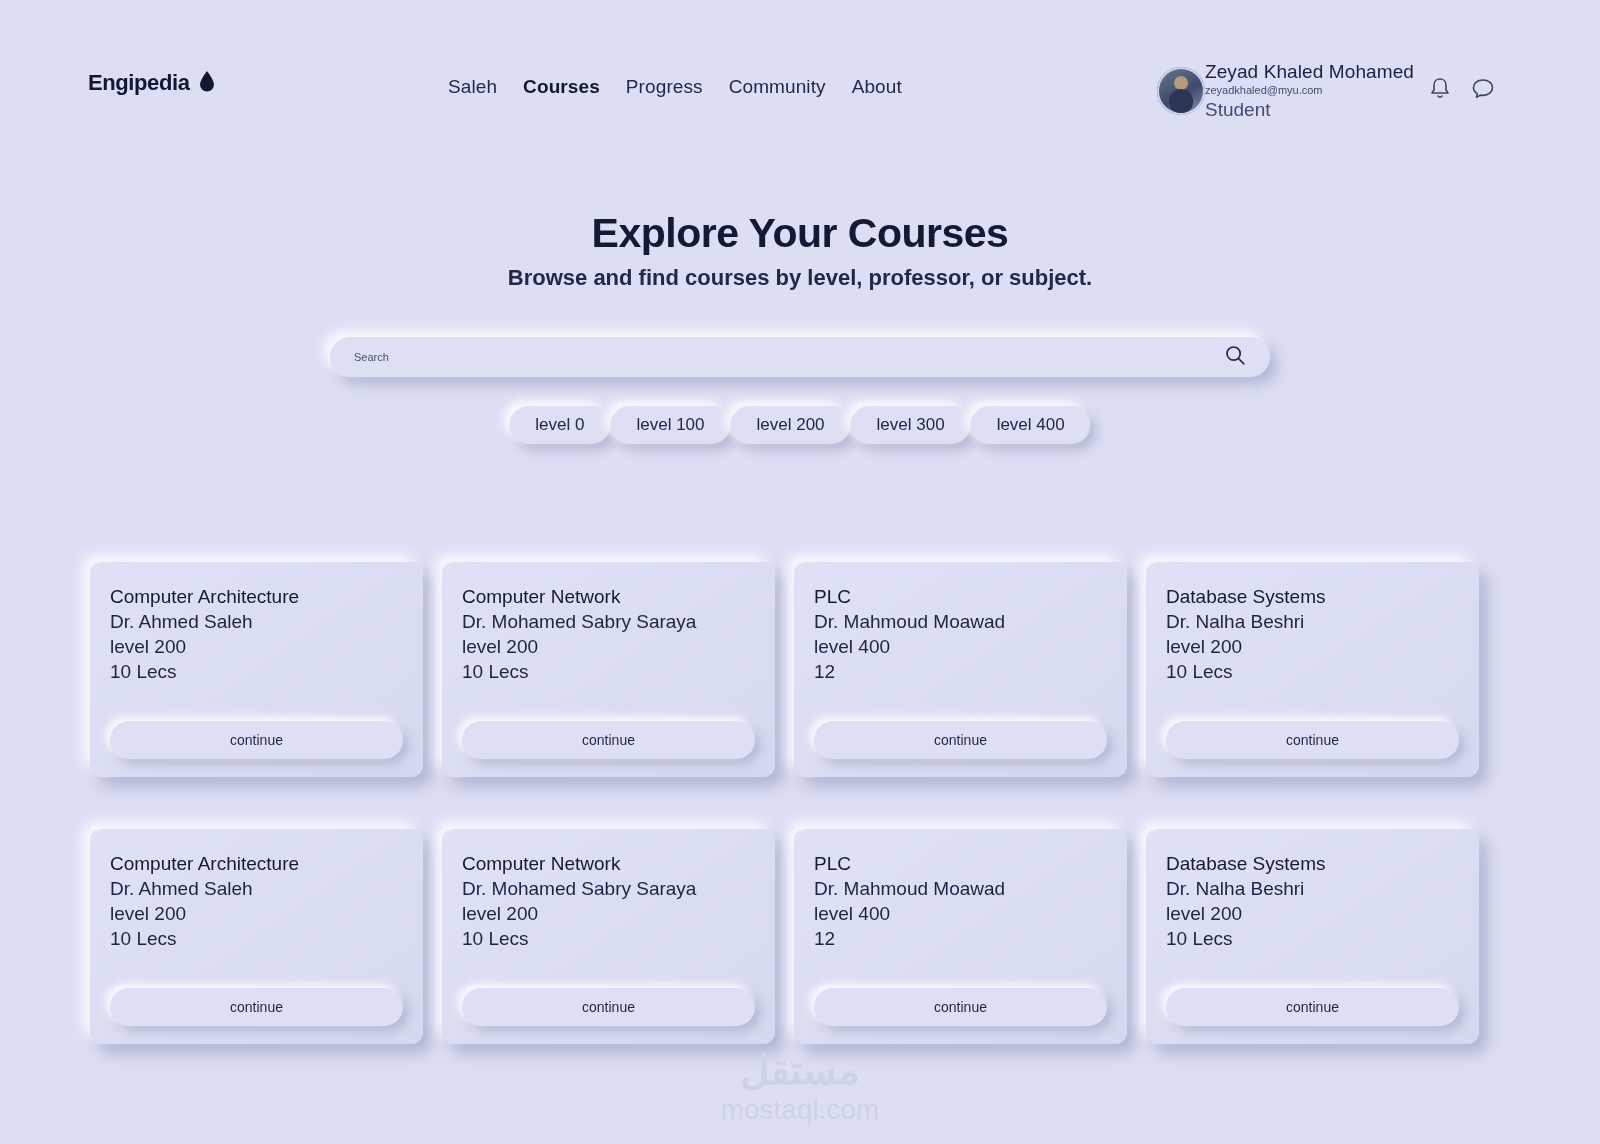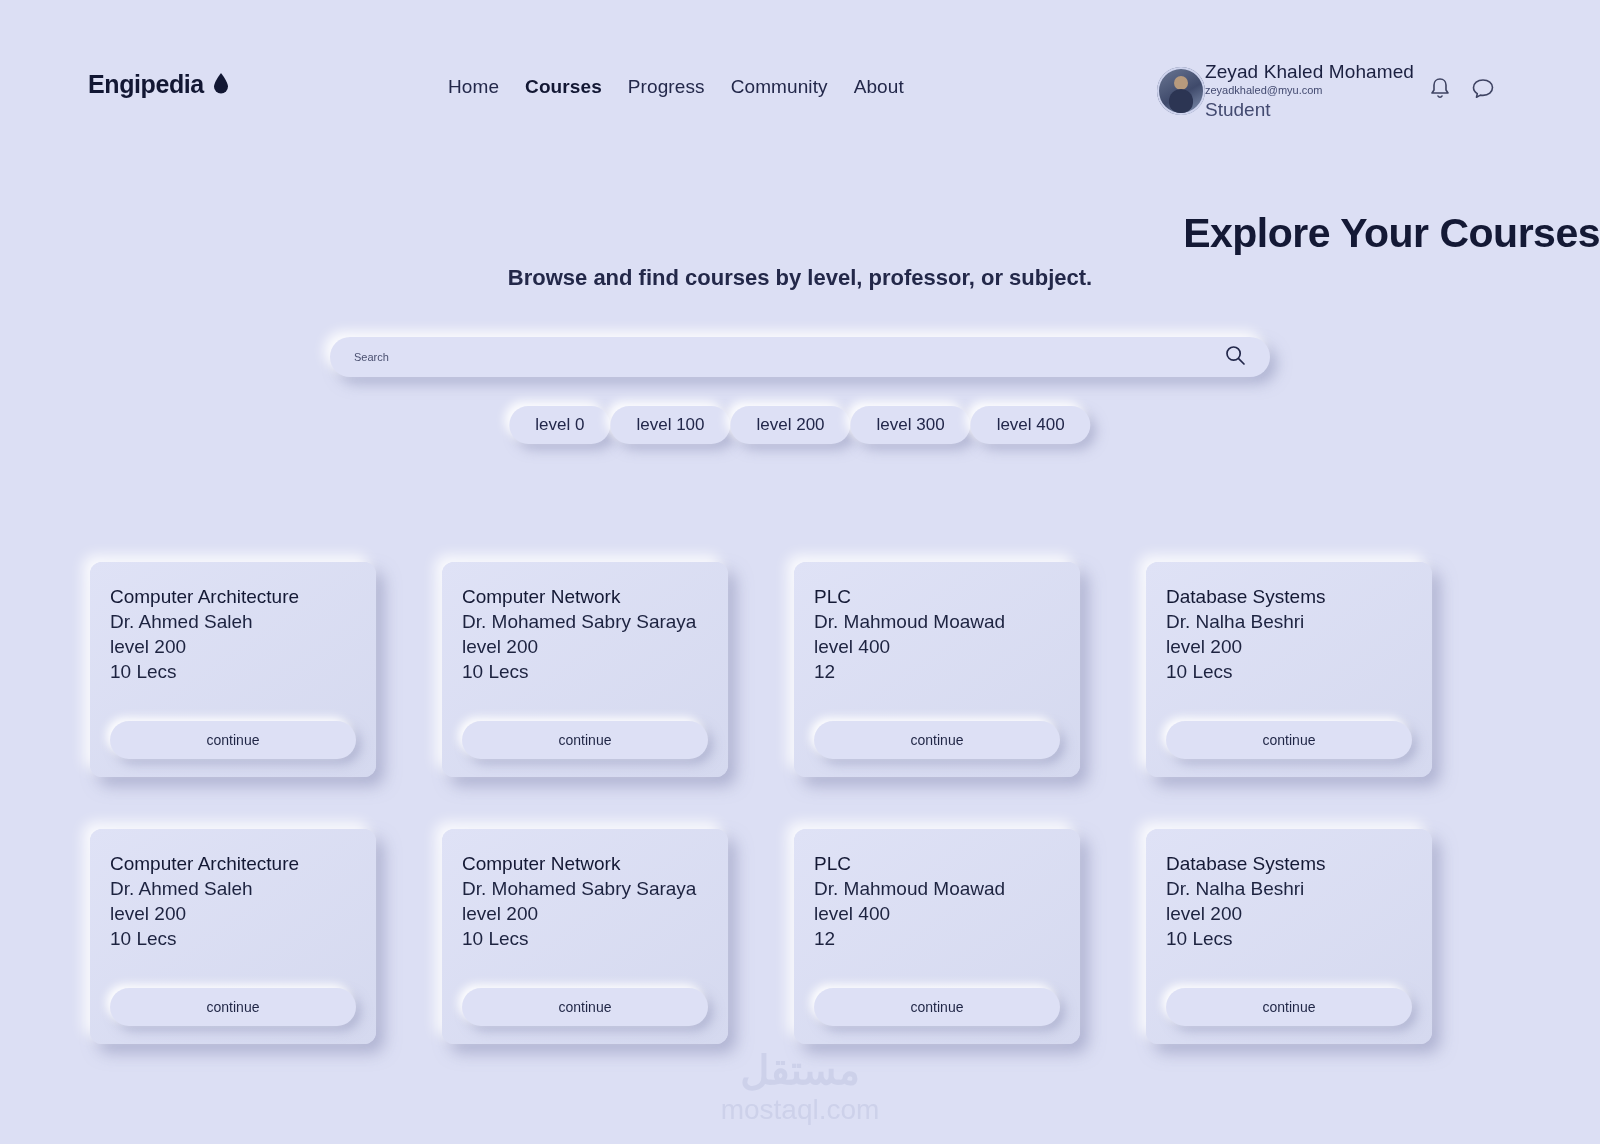--- a/index.html
+++ b/index.html
@@ -28,21 +28,21 @@
     align-items: center;
   }
   .brand {
     position: absolute;
     left: 88px; top: 70px;
     display: flex;
     align-items: center;
     gap: 8px;
   }
   .brand-text {
-    font-size: 25px;
+    font-size: 22px;
     font-weight: bold;
     letter-spacing: -0.4px;
     color: #121733;
   }
   .drop-icon { display: block; }
 
   .nav {
     position: absolute;
     left: 448px; top: 76px;
     display: flex;
@@ -100,21 +100,20 @@
     position: absolute;
     top: 210px; left: 0;
     width: 1600px;
     text-align: center;
   }
   .hero h1 {
     font-size: 41px;
     font-weight: bold;
     letter-spacing: -0.5px;
     color: #141935;
-    text-align: right;
   }
   .hero p {
     margin-top: 8px;
     font-size: 22px;
     font-weight: bold;
     color: #232849;
   }
 
   
   .search-wrap {
@@ -181,21 +180,21 @@
     position: absolute;
     top: 562px;
     left: 90px;
     width: 1420px;
     display: grid;
     grid-template-columns: repeat(4, 333px);
     column-gap: 19px;
     row-gap: 52px;
   }
   .card {
-    width: 286px;
+    width: 333px;
     height: 215px;
     border-radius: 12px;
     background: linear-gradient(145deg, #dfe2f6, #d5d9ef);
     box-shadow: -7px -7px 13px rgba(255,255,255,0.85), 8px 9px 16px rgba(136,141,180,0.55);
     padding: 22px 20px 18px 20px;
     display: flex;
     flex-direction: column;
   }
   .card-title {
     font-size: 19px;
@@ -244,21 +243,21 @@
     <div class="brand">
       <span class="brand-text">Engipedia</span>
       <span class="drop-icon">
         <svg width="18" height="22" viewBox="0 0 18 22">
           <path d="M9 1 C9 1 16 10 16 14.5 A7 7 0 0 1 2 14.5 C2 10 9 1 9 1 Z" fill="#121733"></path>
         </svg>
       </span>
     </div>
 
     <div class="nav">
-      <span class="nav-item">Home</span>
+      <span class="nav-item">Saleh</span>
       <span class="nav-item active">Courses</span>
       <span class="nav-item">Progress</span>
       <span class="nav-item">Community</span>
       <span class="nav-item">About</span>
     </div>
 
     <div class="user-area">
       <div class="avatar"></div>
       <div class="user-info">
         <span class="user-name">Zeyad Khaled Mohamed</span>

